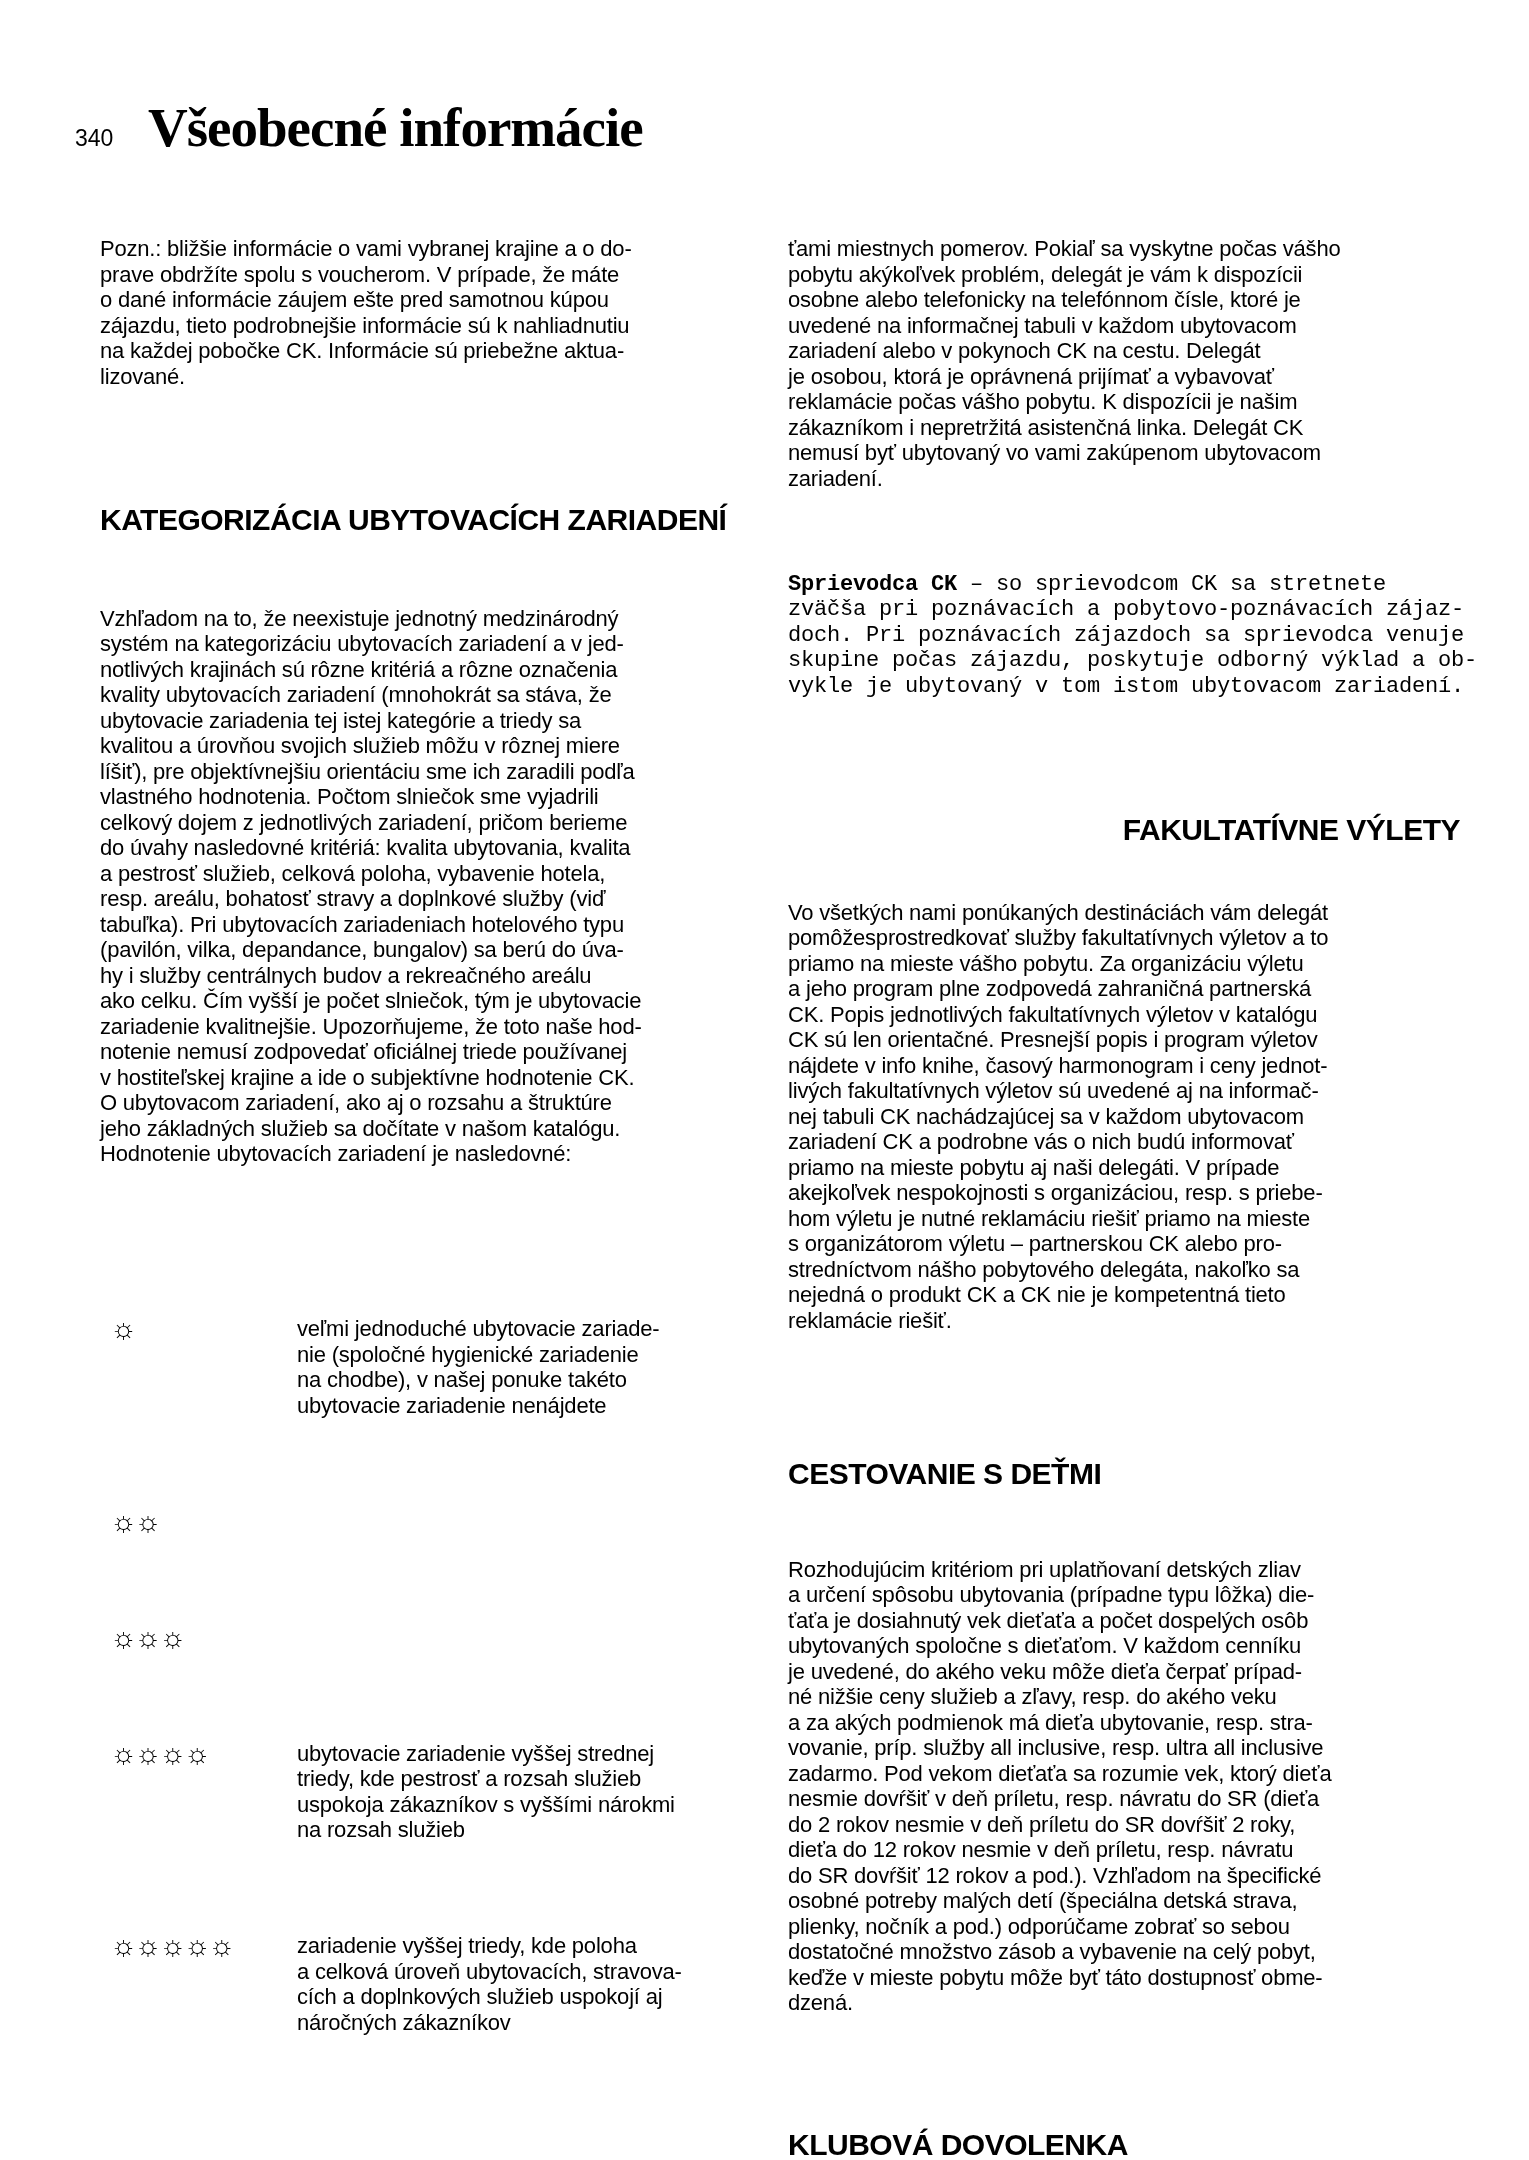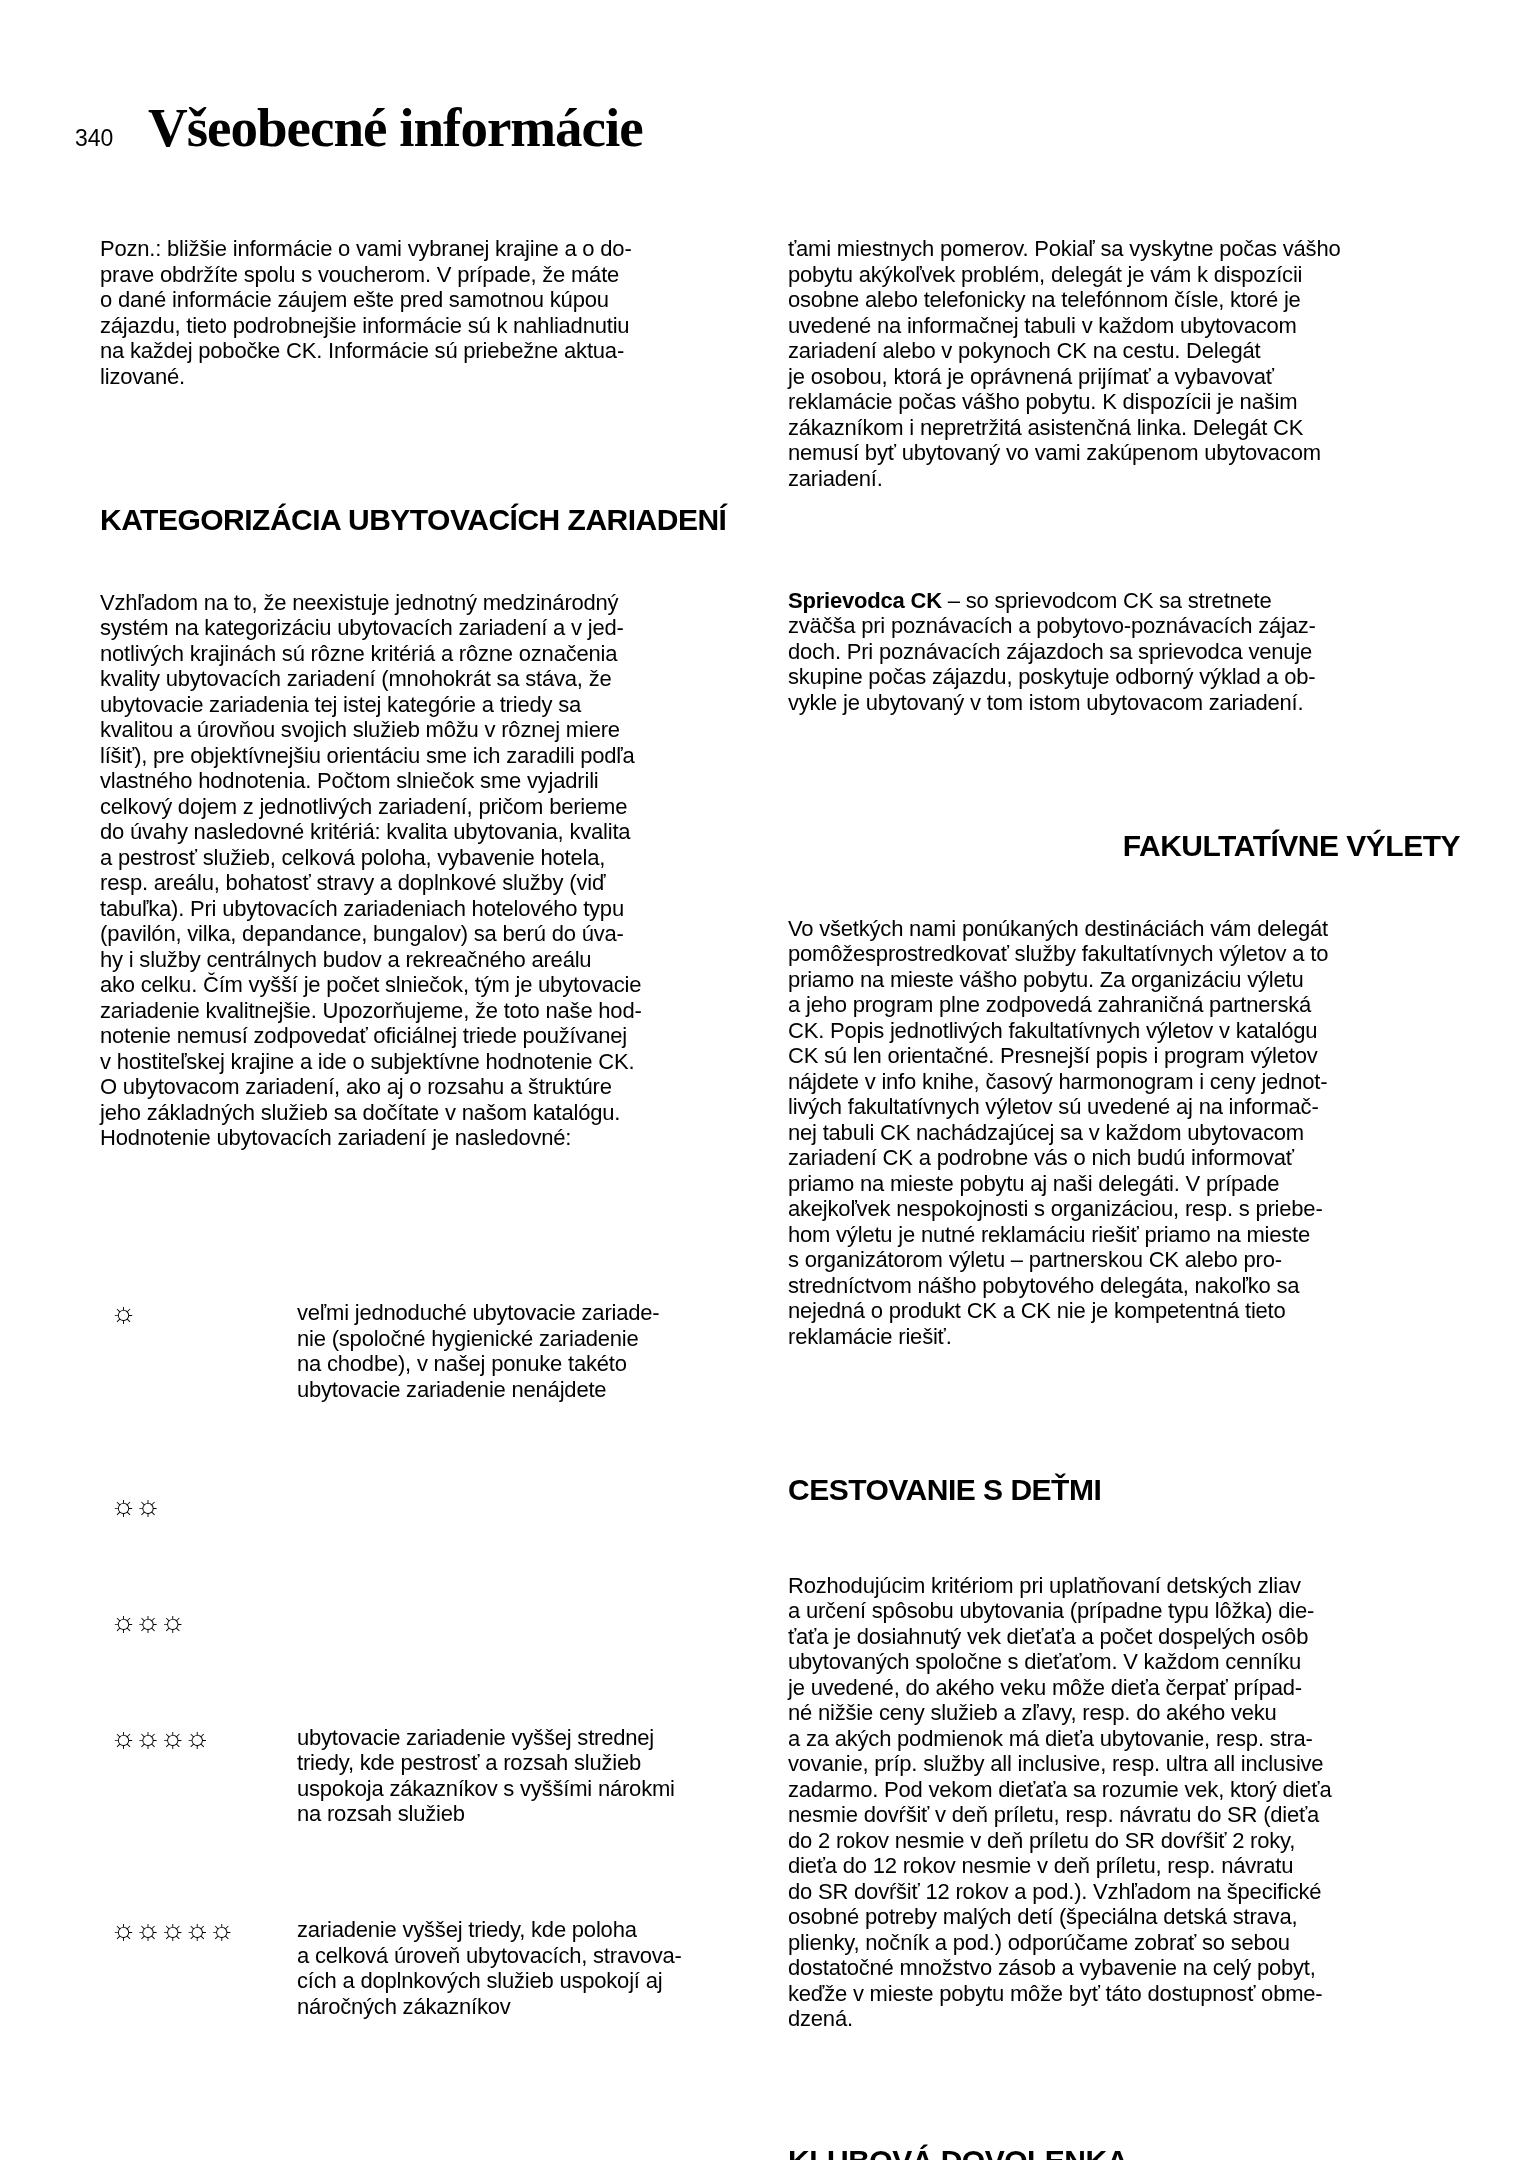--- a/index.html
+++ b/index.html
@@ -17,25 +17,25 @@
   .columns{display:flex;margin:30px 69px 0 100px;gap:43px;}
   .col{font-size:22px;line-height:25.5px;letter-spacing:-0.2px;white-space:pre;}
   .col-left{width:645px;flex:0 0 645px;}
   .col-right{width:672px;flex:0 0 672px;}
   p{margin:0;}
   .b{font-weight:700;}
   h2{
     font-size:30px;font-weight:700;line-height:34px;letter-spacing:-0.5px;
     margin:0;white-space:pre;
   }
-  .mt-sec{margin-top:37px;margin-bottom:2px;}
+  .mt-sec{margin-top:37px;margin-bottom:18px;}
   .mt-fak{margin-top:37px;margin-bottom:2px;text-align:right;}
   .mt-cest{margin-top:47px;margin-bottom:15px;}
   .mt-klub{margin-top:36px;margin-bottom:6px;}
-  .mt-spr{margin-top:20px;}
+  .mt-spr{margin-top:4px;font-family:Liberation Mono, monospace;}
   .ratings{margin-top:22px;}
   .rating-row{display:flex;margin-top:14px;}
   .rating-row:first-child{margin-top:0;}
   .icon-cell{flex:0 0 197px;padding-left:10px;box-sizing:border-box;
     font-size:29px;letter-spacing:-2px;line-height:25.5px;white-space:nowrap;}
   .rating-label{flex:1;}
 </style>
 </head>
 <body>
 

